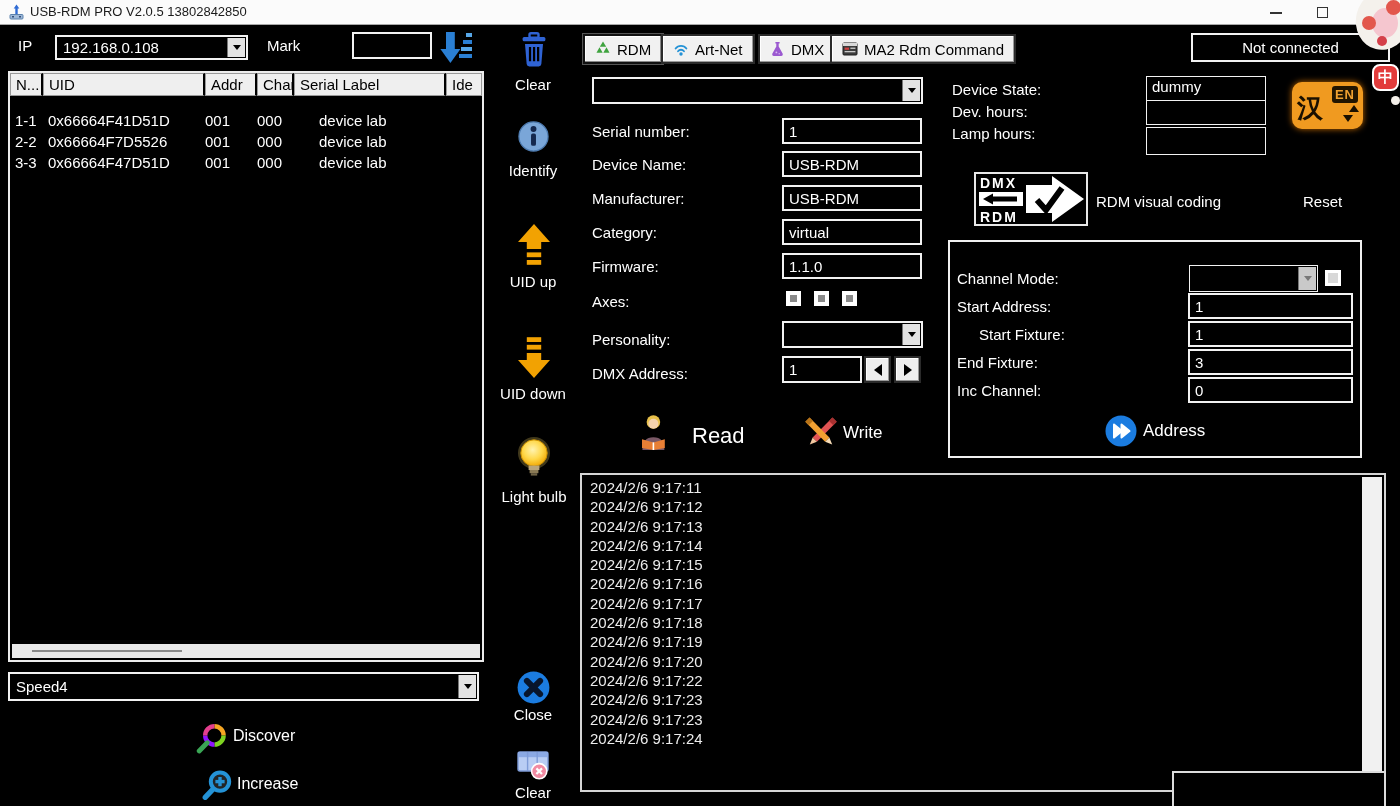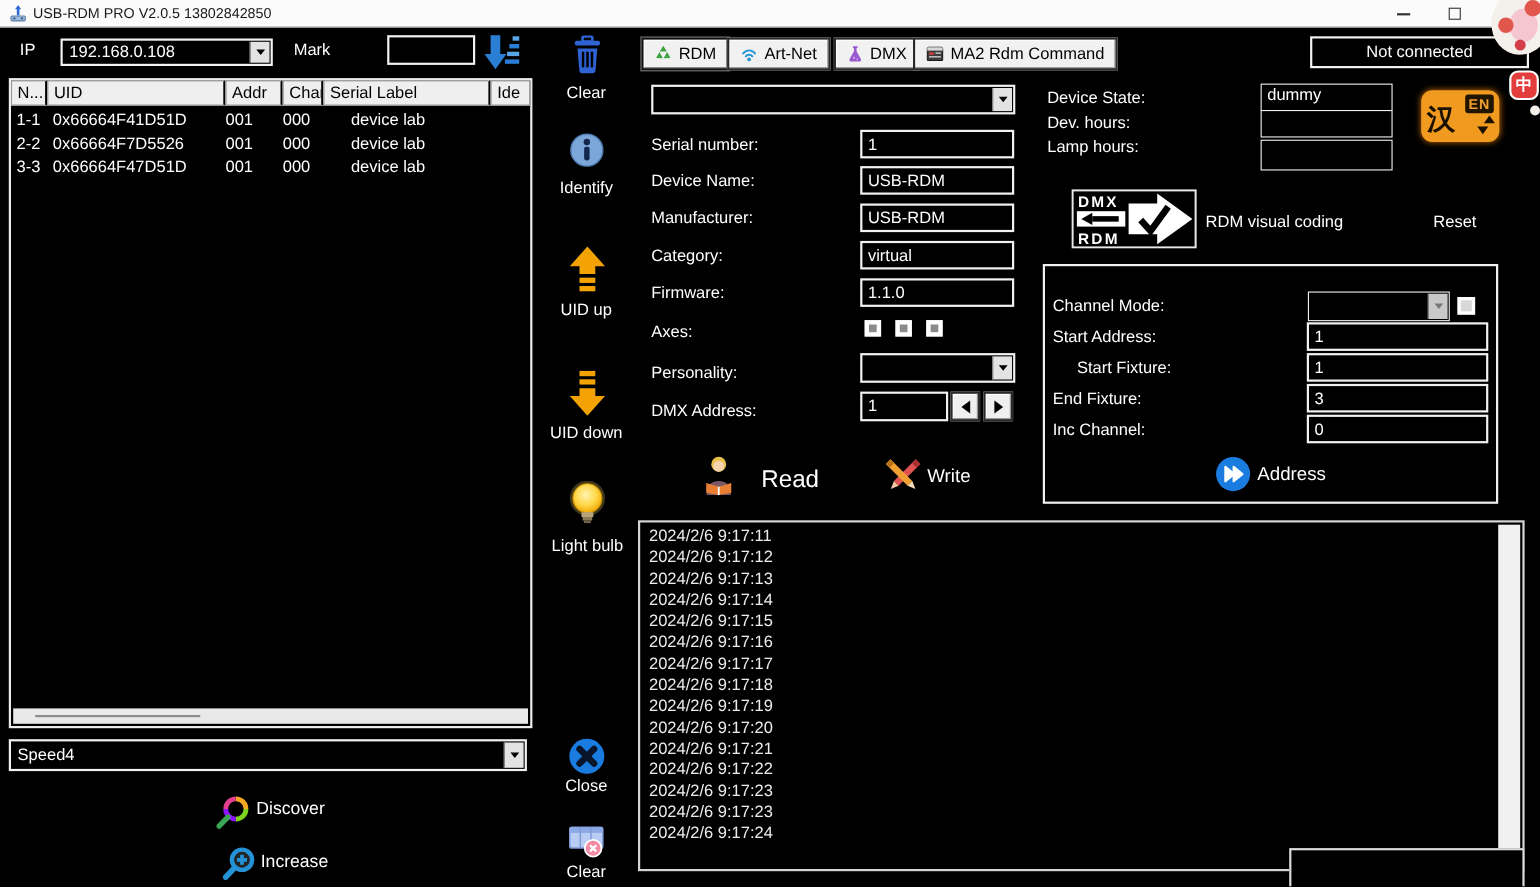--- a/index.html
+++ b/index.html
@@ -101,21 +101,21 @@
 
   <div class="tbl">
     <div class="tbl-head">
       <div class="th" style="width:33px">N...</div>
       <div class="th" style="width:162px">UID</div>
       <div class="th" style="width:52px">Addr</div>
       <div class="th" style="width:37px">Chan</div>
       <div class="th" style="width:152px">Serial Label</div>
       <div class="th" style="flex:1;border-right:1px solid #999">Ide</div>
     </div>
-    <div class="tr" style="margin-top:3px">
+    <div class="tr" style="margin-top:14px">
       <div class="td" style="width:33px">1-1</div>
       <div class="td" style="width:162px">0x66664F41D51D</div>
       <div class="td ctr" style="width:52px">001</div>
       <div class="td ctr" style="width:53px">000</div>
       <div class="td" style="width:152px;padding-left:9px">device lab</div>
     </div>
     <div class="tr">
       <div class="td" style="width:33px">2-2</div>
       <div class="td" style="width:162px">0x66664F7D5526</div>
       <div class="td ctr" style="width:52px">001</div>
@@ -388,21 +388,20 @@
       <div class="log-line">2024/2/6 9:17:11</div>
       <div class="log-line">2024/2/6 9:17:12</div>
       <div class="log-line">2024/2/6 9:17:13</div>
       <div class="log-line">2024/2/6 9:17:14</div>
       <div class="log-line">2024/2/6 9:17:15</div>
       <div class="log-line">2024/2/6 9:17:16</div>
       <div class="log-line">2024/2/6 9:17:17</div>
       <div class="log-line">2024/2/6 9:17:18</div>
       <div class="log-line">2024/2/6 9:17:19</div>
       <div class="log-line">2024/2/6 9:17:20</div>
-      <div class="log-line">2024/2/6 9:17:21</div>
       <div class="log-line">2024/2/6 9:17:22</div>
       <div class="log-line">2024/2/6 9:17:23</div>
       <div class="log-line">2024/2/6 9:17:23</div>
       <div class="log-line">2024/2/6 9:17:24</div>
     </div>
     <div class="vscroll">
       <div class="vscroll-mark"></div>
     </div>
   </div>
 

